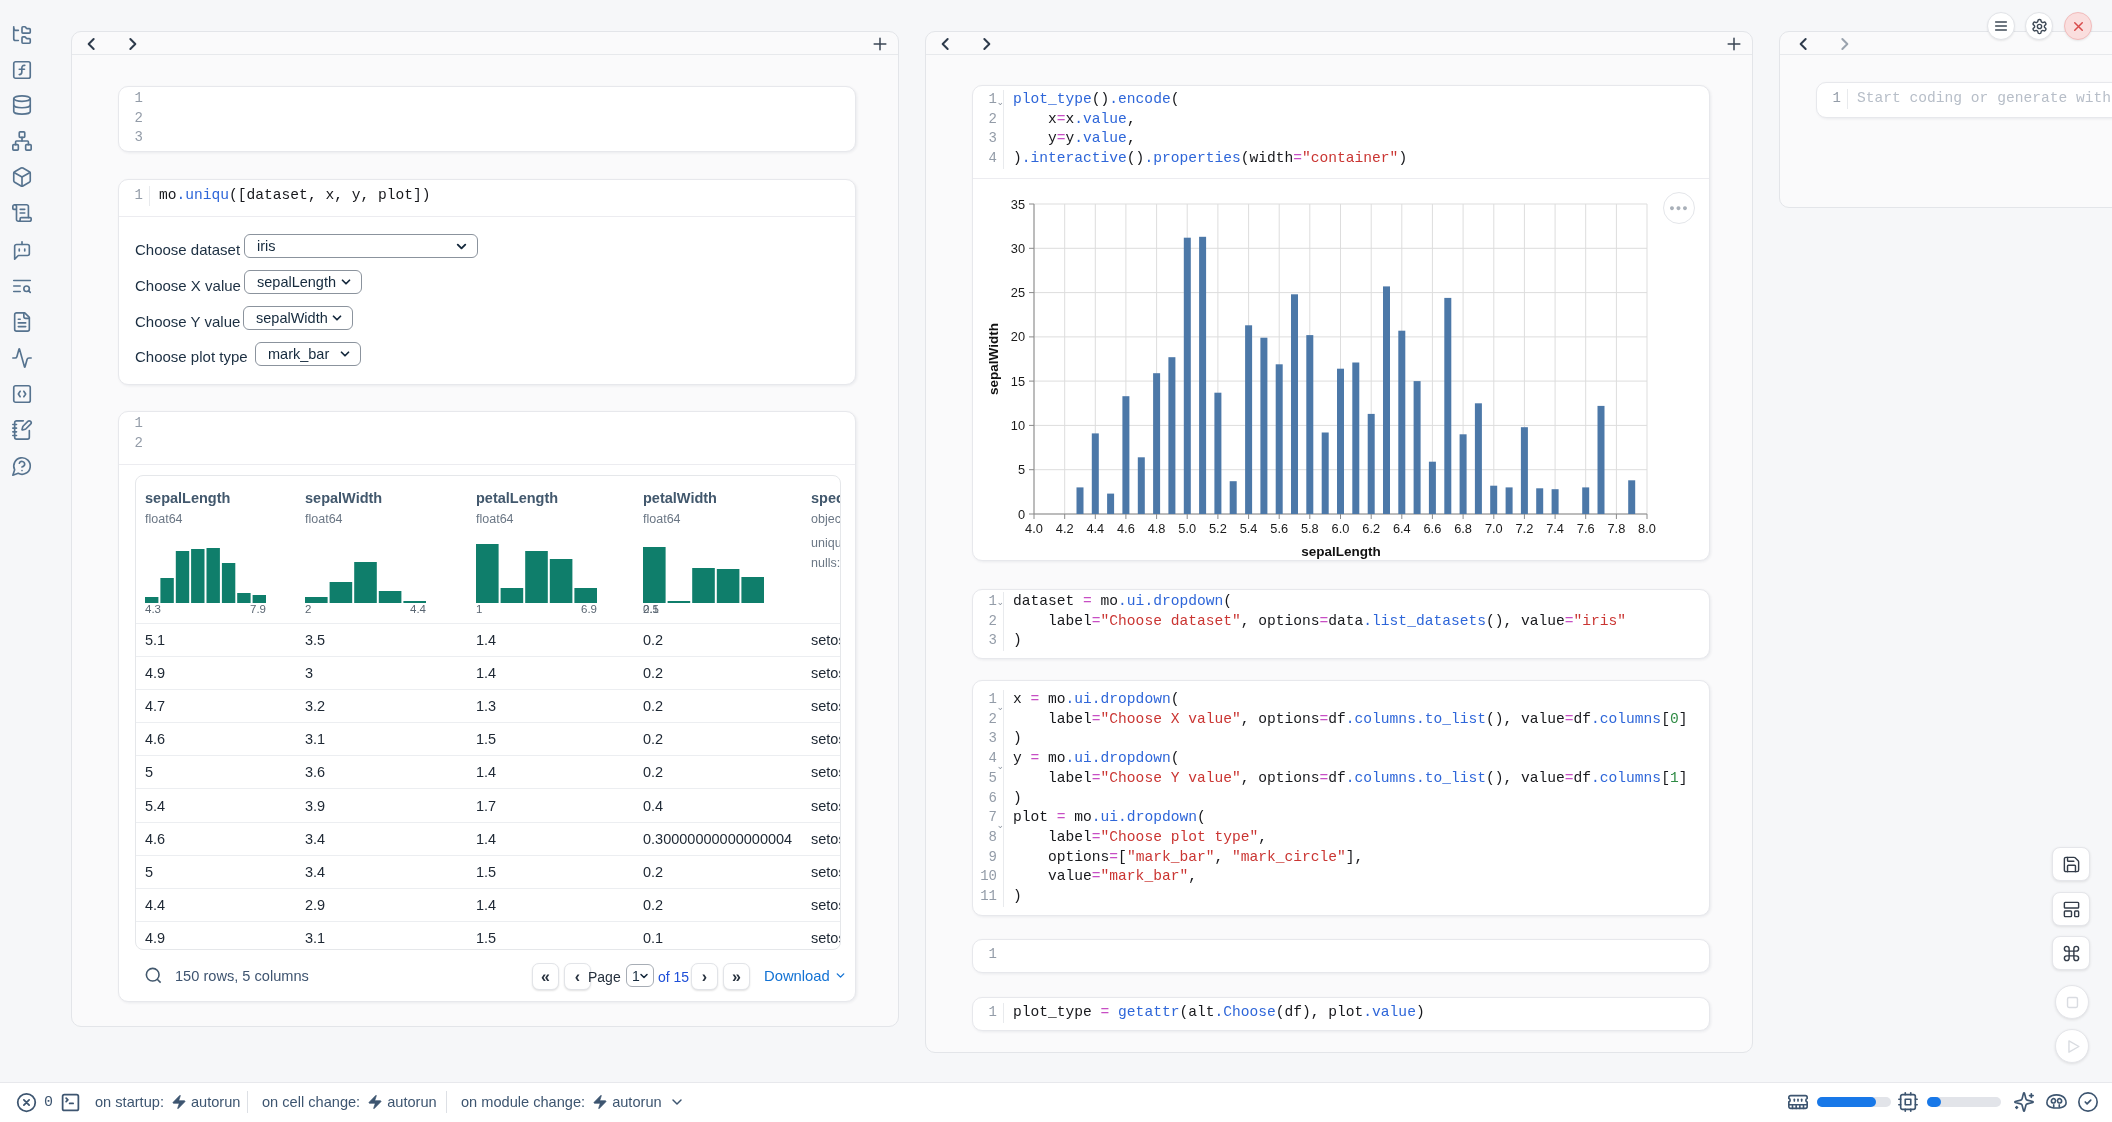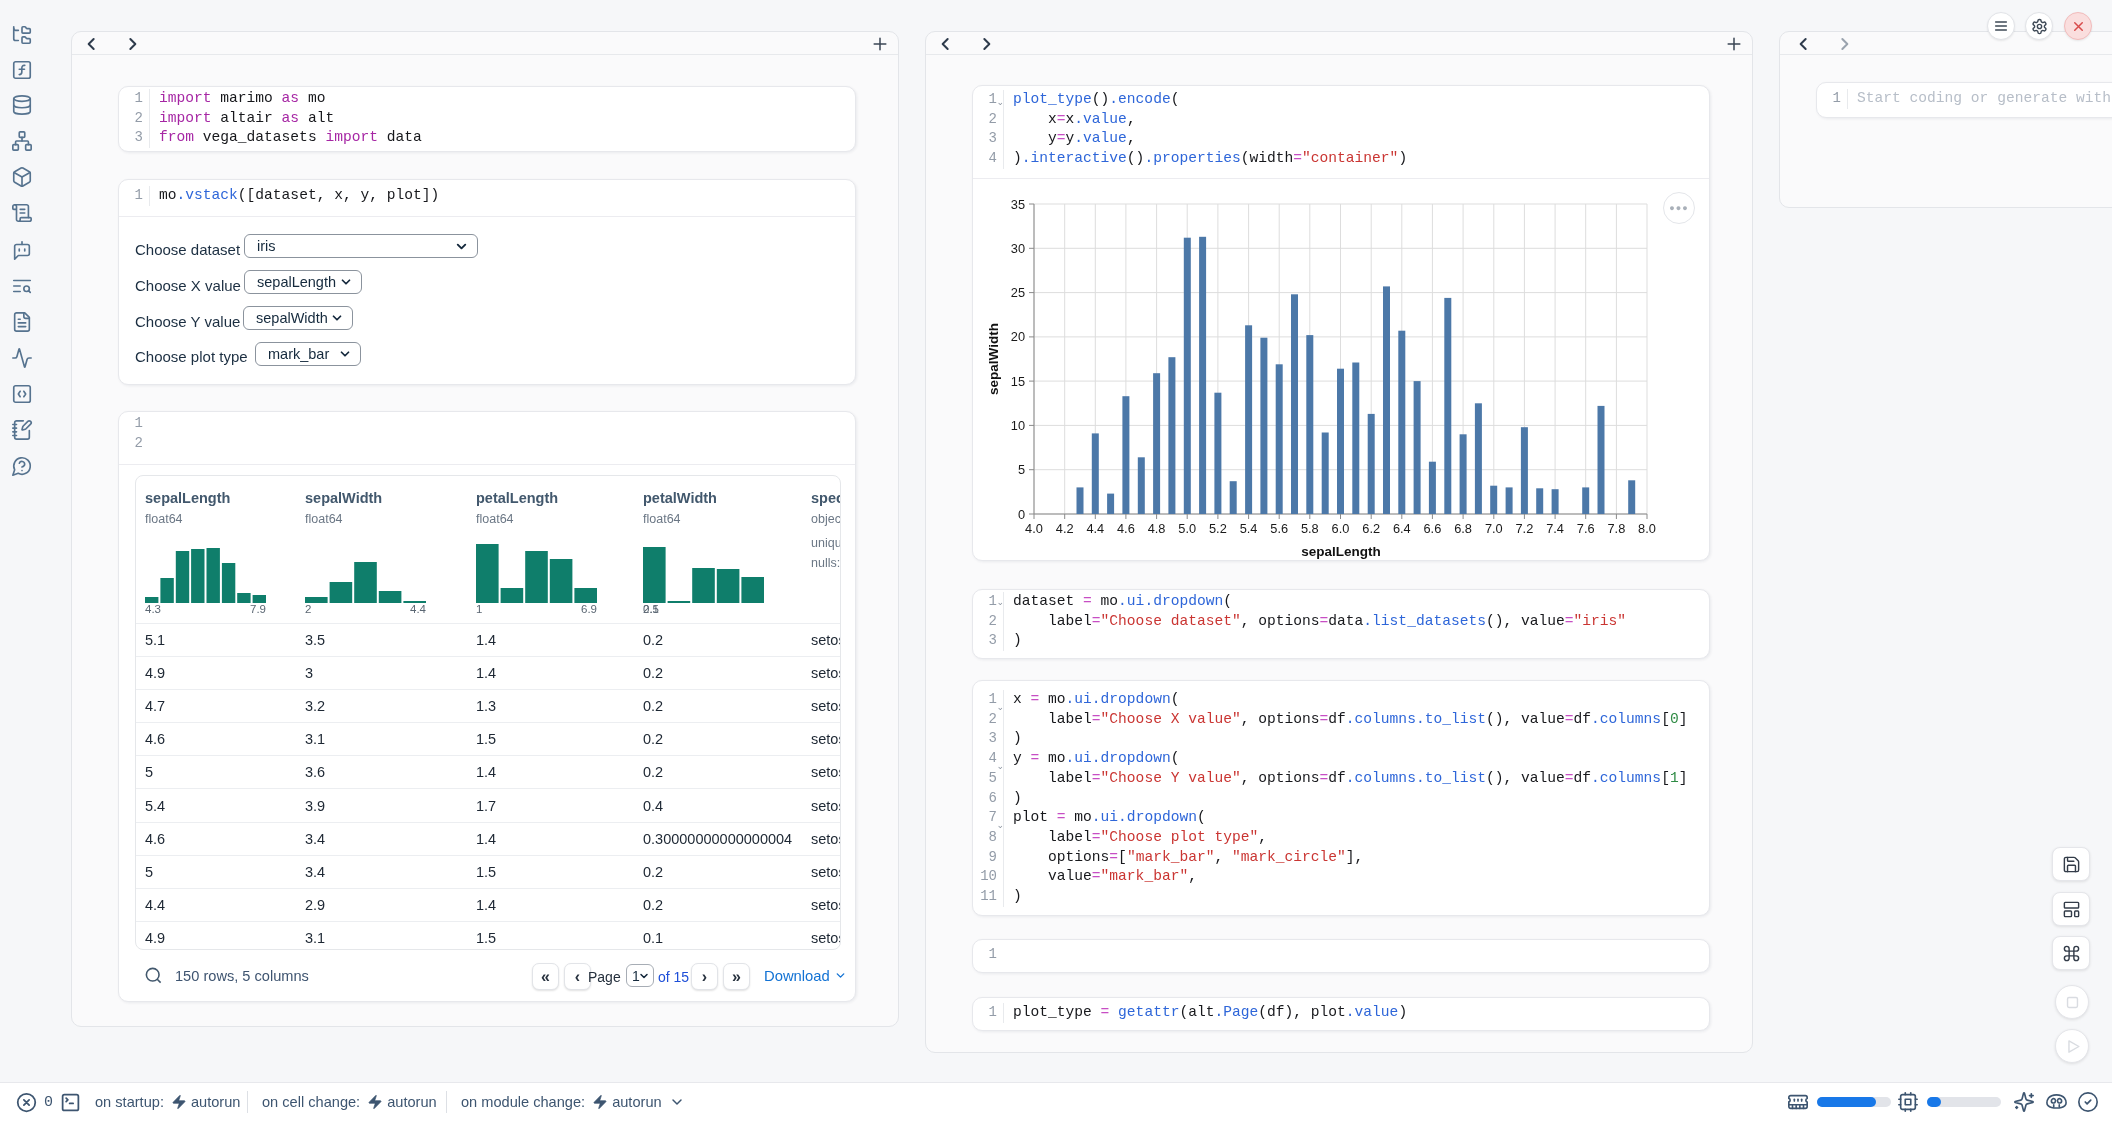--- a/index.html
+++ b/index.html
@@ -154,30 +154,27 @@
   <div class="chev" style="left:798px;color:#3a4654">
         <svg width="20" height="20" viewBox="0 0 24 24" fill="none" stroke="currentColor" stroke-width="1.8" stroke-linecap="round">
           <path d="M12 5v14M5 12h14"></path>
         </svg>
       </div>
  </div>
 
  <div class="cell" style="left:46px;top:54px;width:738px;height:66px">
   <div class="code" style="padding:2px 0">
         <div class="gut">1<br>2<br>3</div>
-        <div class="src"><span class="k">import</span> marimo <span class="k">as</span> mo
-<span class="k">import</span> altair <span class="k">as</span> alt
-<span class="k">from</span> vega_datasets <span class="k">import</span> data</div>
       </div>
  </div>
 
  <div class="cell" style="left:46px;top:147px;width:738px;height:206px">
   <div class="code">
         <div class="gut">1</div>
-        <div class="src">mo<span class="b">.vstack</span>([dataset, x, y, plot])</div>
+        <div class="src">mo<span class="b">.uniqu</span>([dataset, x, y, plot])</div>
       </div>
   <div class="hr" style="top:36px"></div>
   <div class="abs lbl" style="left:16px;top:61px">Choose dataset</div>
   <div class="sel" style="left:125px;top:54px;width:234px;height:24px">iris<svg width="15" height="15" viewBox="0 0 24 24" fill="none" stroke="#14283c" stroke-width="3" stroke-linecap="round" stroke-linejoin="round">
           <path d="m6 9 6 6 6-6"></path>
         </svg></div>
   <div class="abs lbl" style="left:16px;top:97px">Choose X value</div>
   <div class="sel" style="left:125px;top:90px;width:118px;height:24px">sepalLength<svg width="14" height="14" viewBox="0 0 24 24" fill="none" stroke="#14283c" stroke-width="3" stroke-linecap="round" stroke-linejoin="round">
           <path d="m6 9 6 6 6-6"></path>
         </svg></div>
@@ -520,21 +517,21 @@
 
  <div class="cell" style="left:46px;top:907px;width:738px;height:34px">
   <div class="code" style="padding:5px 0">
         <div class="gut">1</div>
       </div>
  </div>
 
  <div class="cell" style="left:46px;top:965px;width:738px;height:34px">
   <div class="code" style="padding:5px 0">
         <div class="gut">1</div>
-        <div class="src">plot_type <span class="o">=</span> <span class="b">getattr</span>(alt<span class="b">.Page</span>(df), plot<span class="b">.value</span>)</div>
+        <div class="src">plot_type <span class="o">=</span> <span class="b">getattr</span>(alt<span class="b">.Choose</span>(df), plot<span class="b">.value</span>)</div>
       </div>
  </div>
 </div>
 
 <div class="panel" style="left:1779px;top:31px;width:420px;height:177px">
  <div class="phead">
   <div class="chev" style="left:14px">
         <svg width="20" height="20" viewBox="0 0 24 24" fill="none" stroke="currentColor" stroke-width="2.4" stroke-linecap="round" stroke-linejoin="round">
           <path d="m14 6-6 6 6 6"></path>
         </svg>

